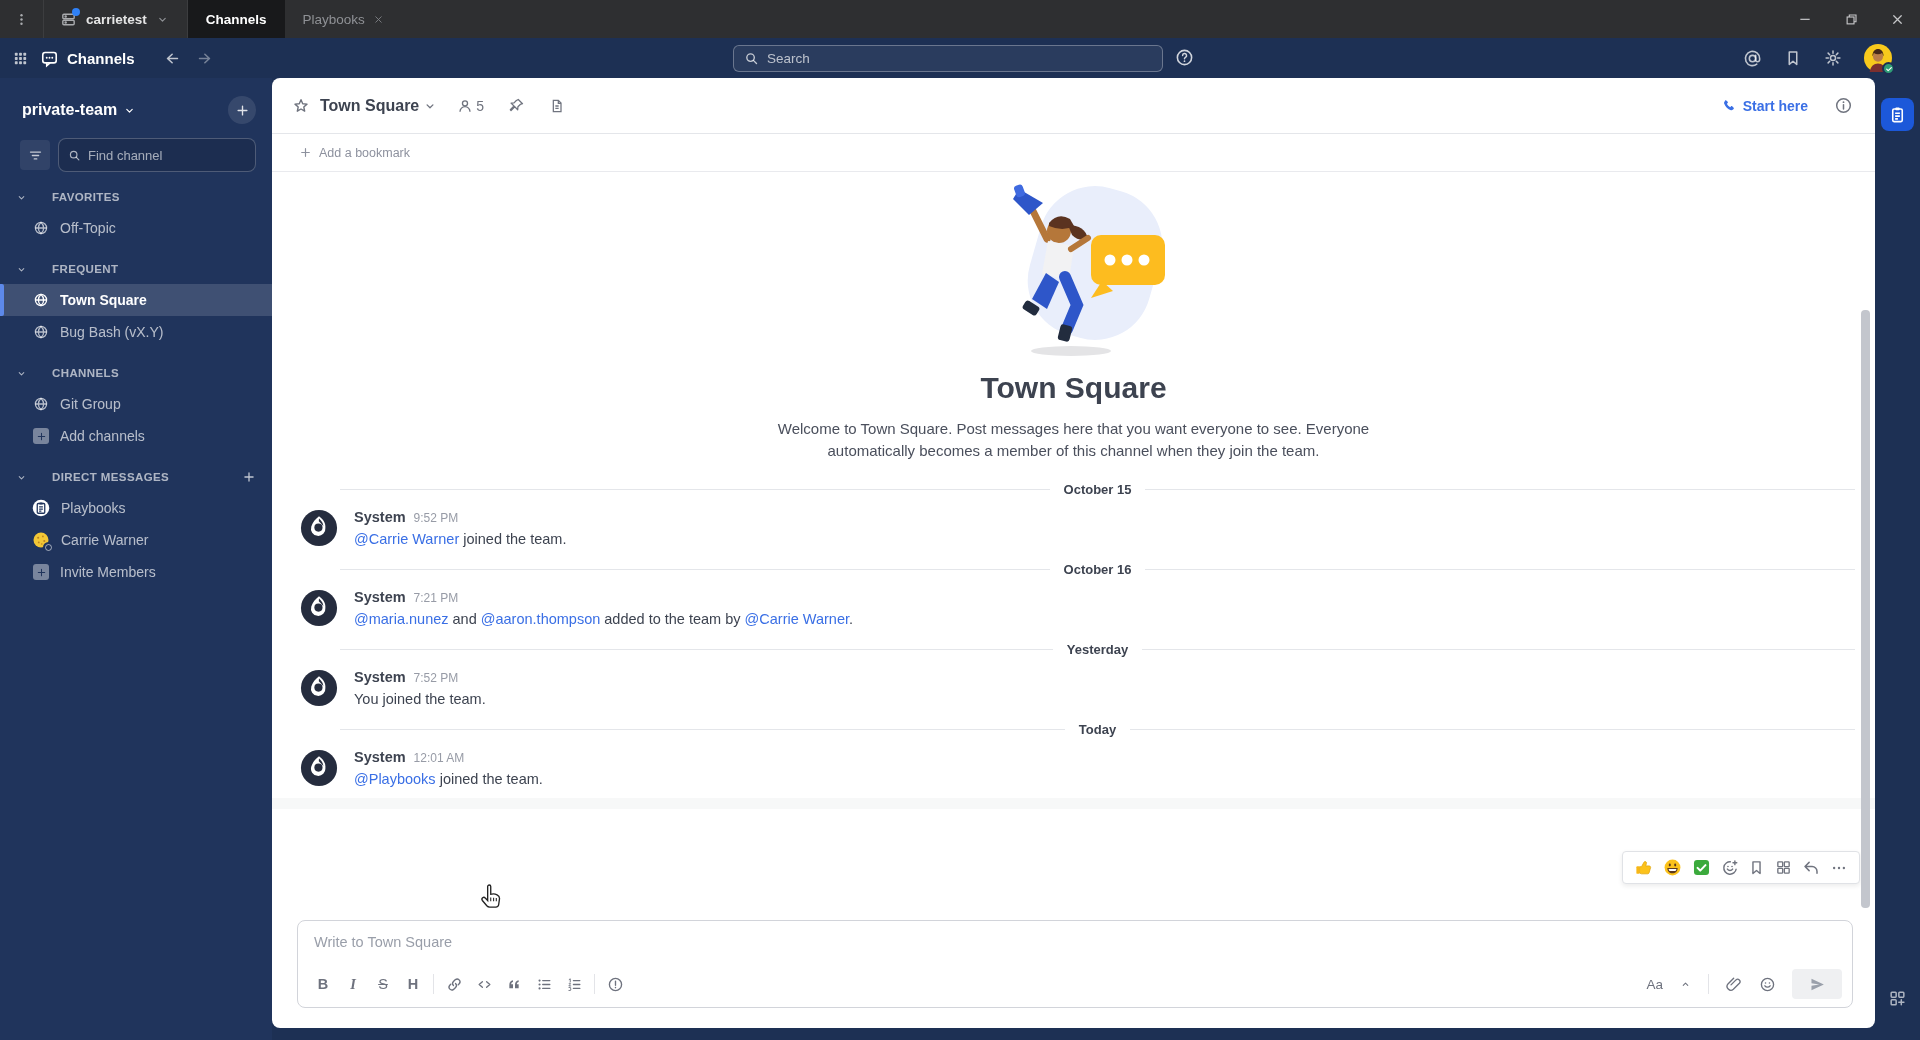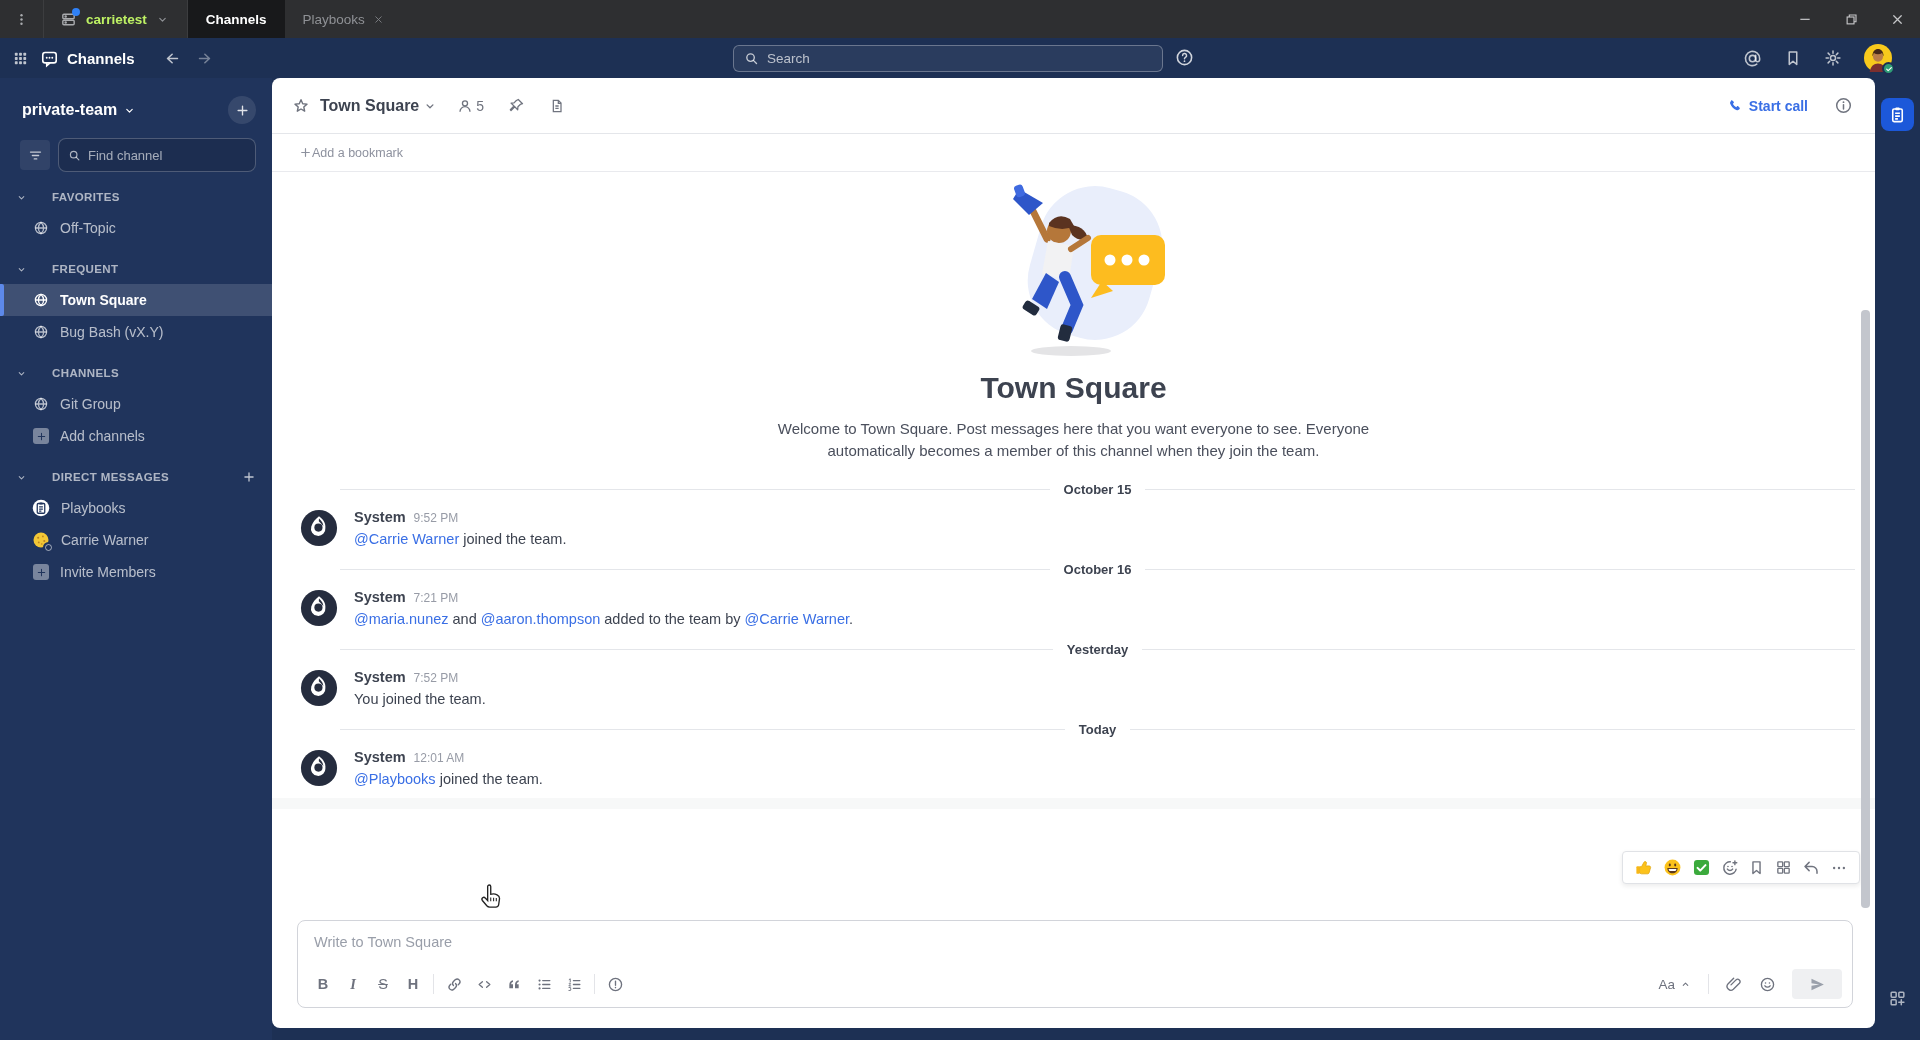--- a/index.html
+++ b/index.html
@@ -7,21 +7,21 @@
   body { background:#1d3054; font-family:"Liberation Sans", sans-serif; position:relative; overflow:hidden; }
   svg { display:block; }
   .ico { display:inline-flex; align-items:center; justify-content:center; flex:0 0 auto; }
 
   
   .titlebar { position:absolute; left:0; top:0; width:1920px; height:38px; background:#2e2f31; display:flex; align-items:center; color:#bdbfc2; }
   .tb-kebab { width:44px; height:38px; display:flex; align-items:center; justify-content:center; color:#a9abae; border-right:1px solid #3c3d3f; }
   .tb-server { display:flex; align-items:center; gap:9px; padding:0 18px 0 16px; height:38px; }
   .tb-server .srv { position:relative; color:#a9abae; }
   .tb-server .dot { position:absolute; right:-3px; top:-3px; width:8px; height:8px; border-radius:50%; background:#2f81f7; }
-  .tb-server-name { font-size:13.5px; font-weight:600; color:#bef264; }
+  .tb-server-name { font-size:13.5px; font-weight:600; color:#e5e5e5; }
   .tb-sep { width:1px; height:38px; background:#3c3d3f; }
   .tb-tab { height:38px; display:flex; align-items:center; gap:8px; padding:0 18px; font-size:13.5px; color:#8f9195; }
   .tb-tab.active { background:#18191b; color:#ffffff; font-weight:700; }
   .tb-spacer { flex:1; }
   .tb-win { width:46px; height:38px; display:flex; align-items:center; justify-content:center; color:#c6c7c9; }
 
   
   .gheader { position:absolute; left:0; top:38px; width:1920px; height:40px; background:#1d3054; display:flex; align-items:center; color:rgba(255,255,255,.72); }
   .gh-grid { width:40px; height:40px; display:flex; align-items:center; justify-content:center; }
   .gh-prod { display:flex; align-items:center; gap:8px; color:#fff; font-size:15px; font-weight:700; margin-right:22px; }
@@ -57,21 +57,21 @@
 
   
   .main { position:absolute; left:272px; top:78px; width:1603px; height:950px; background:#fff; border-radius:8px; overflow:hidden; color:#3d4350; }
   .ch-header { height:56px; display:flex; align-items:center; padding:0 22px 0 20px; border-bottom:1px solid #e4e6ea; }
   .ch-left { display:flex; align-items:center; gap:10px; }
   .ch-title { font-size:16px; font-weight:700; color:#3d4350; display:flex; align-items:center; gap:4px; } 
   .muted-ic { color:#70747f; }
   .ch-members { display:flex; align-items:center; gap:3px; color:#70747f; font-size:14px; margin-left:10px; }
   .ch-spacer { flex:1; }
   .startcall { display:flex; align-items:center; gap:7px; color:#3a6fe5; font-size:14px; font-weight:600; margin-right:26px; }
-  .bookmarkbar { height:38px; display:flex; align-items:center; padding:0 27px; border-bottom:1px solid #e9eaee; color:#8d919e; font-size:12.5px; }
+  .bookmarkbar { height:38px; display:flex; align-items:center; gap:7px; padding:0 27px; border-bottom:1px solid #e9eaee; color:#8d919e; font-size:12.5px; }
 
   
   .messages { position:absolute; left:0; top:95px; right:0; bottom:140px; overflow:hidden; }
   .intro { text-align:center; padding-top:8px; }
   .intro h1 { font-size:30px; font-weight:700; color:#3d4350; margin-top:8px; }
   .intro .welcome { margin-top:13px; font-size:15px; line-height:22px; color:#4a4f5c; }
   .intro-btns { margin-top:17px; display:flex; justify-content:center; gap:5px; }
   .intro-btn { width:86px; height:68px; border-radius:4px; background:#f4f4f6; display:flex; flex-direction:column; align-items:center; justify-content:center; gap:8px; color:#6b707c; }
   .intro-btn span.lbl { font-size:11.5px; color:#3d4350; }
   .divider { height:27px; display:flex; align-items:center; gap:14px; padding:0 20px; font-size:13px; font-weight:600; color:#3d4350;margin-left:48px; }
@@ -92,21 +92,21 @@
 
   
   .composer { position:absolute; left:25px; right:22px; bottom:20px; height:88px; border:1px solid #d2d4da; border-radius:8px; background:#fff; }
   .composer input { width:100%; border:none; outline:none; padding:13px 16px 0 16px; font-size:14.5px; color:#3d4350; font-family:"Liberation Sans",sans-serif; background:transparent; }
   .composer input::placeholder { color:#9throw; color:#999ea9; opacity:1; }
   .comp-toolbar { position:absolute; left:10px; right:10px; bottom:7px; height:32px; display:flex; align-items:center; color:#6e727e; }
   .fmt { width:30px; height:28px; display:flex; align-items:center; justify-content:center; border-radius:4px; font-size:14.5px; color:#6e727e; }
   .fmt.b { font-weight:800; } .fmt.i { font-style:italic; font-family:"Liberation Serif",serif; font-weight:700;} .fmt.s { text-decoration:line-through; } .fmt.h { font-weight:600; }
   .vsep { width:1px; height:20px; background:#e3e4e8; margin:0 5px; }
   .comp-right { margin-left:auto; display:flex; align-items:center; gap:4px; }
-  .aa { font-size:13.5px; color:#6e727e; display:flex; align-items:center; gap:5px; padding:0 8px; }
+  .aa { font-size:13.5px; color:#6e727e; display:flex; align-items:center; gap:17px; padding:0 8px; }
   .sendbtn { width:50px; height:30px; border-radius:4px; background:#eff0f2; display:flex; align-items:center; justify-content:center; color:#9aa0ab; margin-left:6px; }
 
   
   .appbar { position:absolute; right:0; top:78px; width:45px; bottom:0; display:flex; flex-direction:column; align-items:center; }
   .pb-app { margin-top:20px; width:33px; height:33px; border-radius:8px; background:#1c58d9; display:flex; align-items:center; justify-content:center; color:#fff; }
   .ab-bottom { position:absolute; bottom:32px; color:rgba(255,255,255,.64); }
 </style>
 </head>
 <body>
 
@@ -708,21 +708,21 @@
           </svg>
         </span>
     </div>
     <div class="ch-spacer"></div>
     <span class="startcall">
       <span class="ico">
           <svg width="15" height="15">
             <use href="#i-phone"></use>
           </svg>
         </span>
-      <span>Start call</span>
+      <span>Start here</span>
     </span>
     <span class="ico muted-ic">
         <svg width="19" height="19">
           <use href="#i-info"></use>
         </svg>
       </span>
   </div>
 
   <div class="bookmarkbar">
     <span class="ico">

